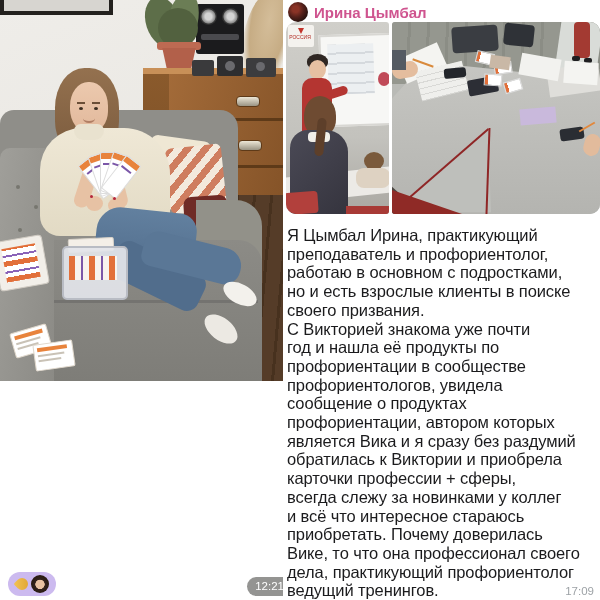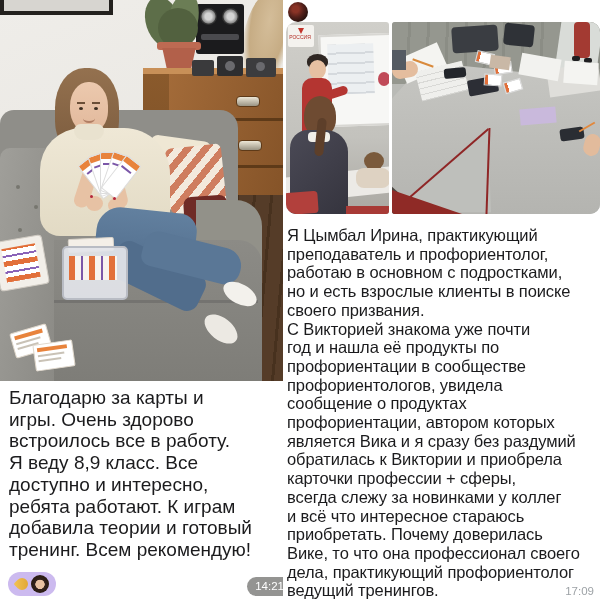--- a/index.html
+++ b/index.html
@@ -141,40 +141,33 @@
 
       <div class="abs" style="left:-4px;top:238px;width:48px;height:48px;border:1px solid #cfcac2;border-radius:4px;transform:rotate(-10deg);background:#f2efe9;"></div>
       <div class="abs" style="left:4px;top:246px;width:34px;height:34px;transform:rotate(-10deg);background:repeating-linear-gradient(0deg,#e2703a 0 5px,#fff 5px 9px,#8a63b8 9px 11px,#fff 11px 16px);"></div>
       <div class="abs" style="left:68px;top:238px;width:44px;height:12px;border:1px solid #d8d2c8;border-radius:2px;transform:rotate(-3deg);background:#f4efe8;"></div>
       <div class="abs" style="left:62px;top:246px;width:62px;height:50px;border:2px solid #b9bcc4;border-radius:5px;background:rgba(226,228,233,0.93);"></div>
       <div class="abs" style="left:69px;top:256px;width:48px;height:24px;background:repeating-linear-gradient(90deg,#e2703a 0 6px,#f7f3ee 6px 12px,#7b57a8 12px 14px,#f7f3ee 14px 20px);"></div>
       <div class="loose-card" style="left:12px;top:328px;transform:rotate(-16deg);"></div>
       <div class="loose-card" style="left:34px;top:342px;width:38px;height:25px;transform:rotate(-8deg);"></div>
     </div>
 
-    <div class="caption-left">Благодарю за карты и
-игры. Очень здорово
-встроилось все в работу.
-Я веду 8,9 класс. Все
-доступно и интересно,
-ребята работают. К играм
-добавила теории и готовый
-тренинг. Всем рекомендую!</div>
 
     <div class="reaction-pill" title="🙏" style="background: rgb(204, 186, 239);">
       <span class="pray"></span>
       <span class="reactor"></span>
     </div>
 
-    <div class="time-pill" style="background: rgba(118, 118, 115, 0.78); color: rgb(255, 255, 255);">14:21</div>
+    <div class="time-pill" style="background: rgba(118, 118, 115, 0.78); color: rgb(255, 255, 255);">12:21</div>
   </div>
 
   <div class="col-right">
 
     <div class="hdr-avatar"></div>
+    <div class="sender" style="color: rgb(207, 84, 143);">Ирина Цымбал</div>
 
     <div class="photos-row">
 
       <div class="photo1">
         <div class="abs" style="left:2px;top:3px;width:26px;height:22px;border-radius:2px;background:#f4f2ee;"></div>
         <div class="abs" style="left:12px;top:6px;width:6px;height:6px;background:#c2332a;clip-path:polygon(50% 100%,0 0,100% 0);"></div>
         <div class="poster-text">РОССИЯ</div>
         <div class="abs" style="left:34px;top:12px;width:72px;height:88px;border:2px solid #d8d7d3;transform:rotate(-2deg);background:#f7f7f5;"></div>
         <div class="abs" style="left:42px;top:22px;width:46px;height:50px;background:repeating-linear-gradient(#eceff1 0 8px,#d5d9dd 8px 10px);transform:rotate(-2deg);"></div>
         <div class="abs" style="left:92px;top:50px;width:12px;height:14px;border-radius:50%;background:#c04a58;"></div>

